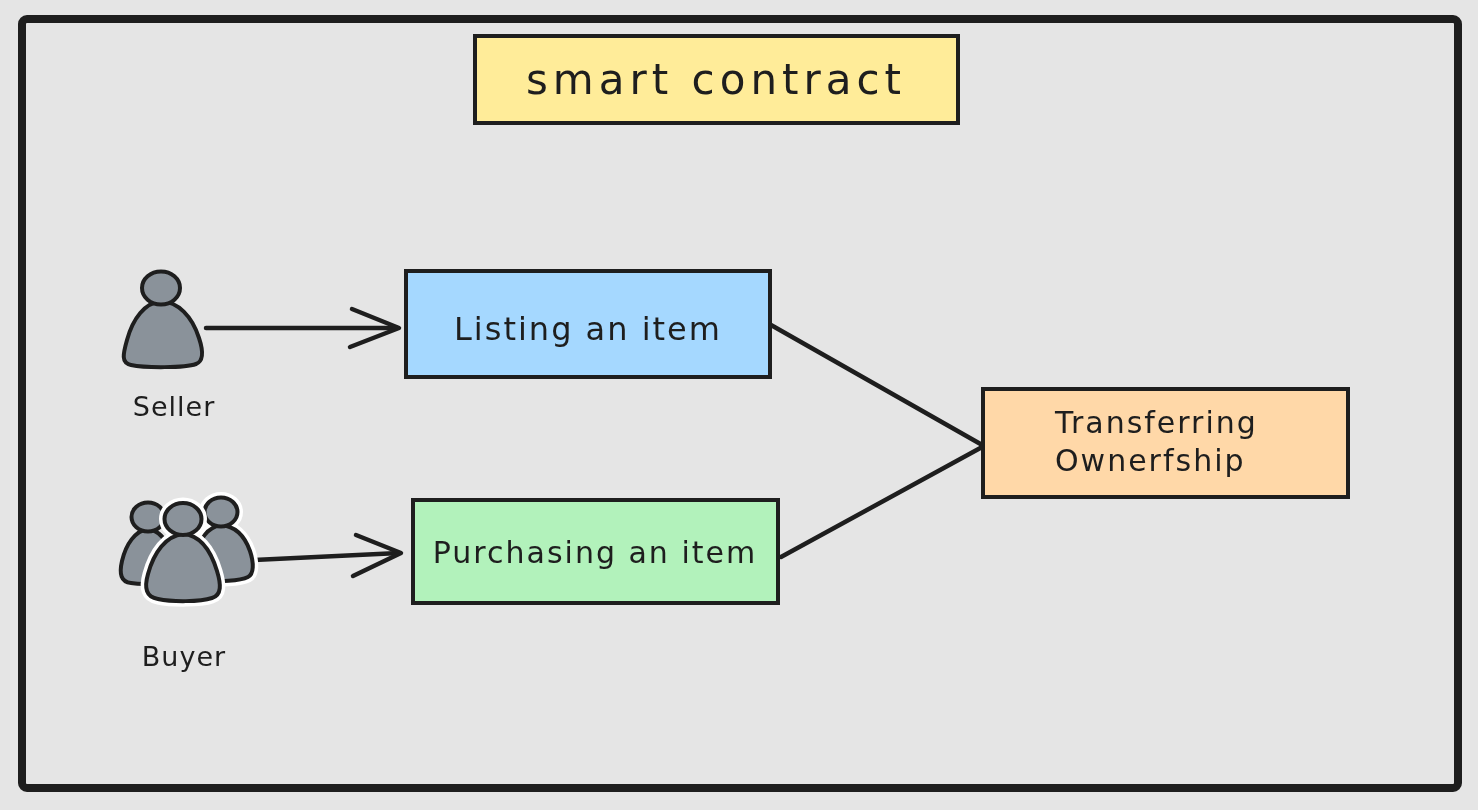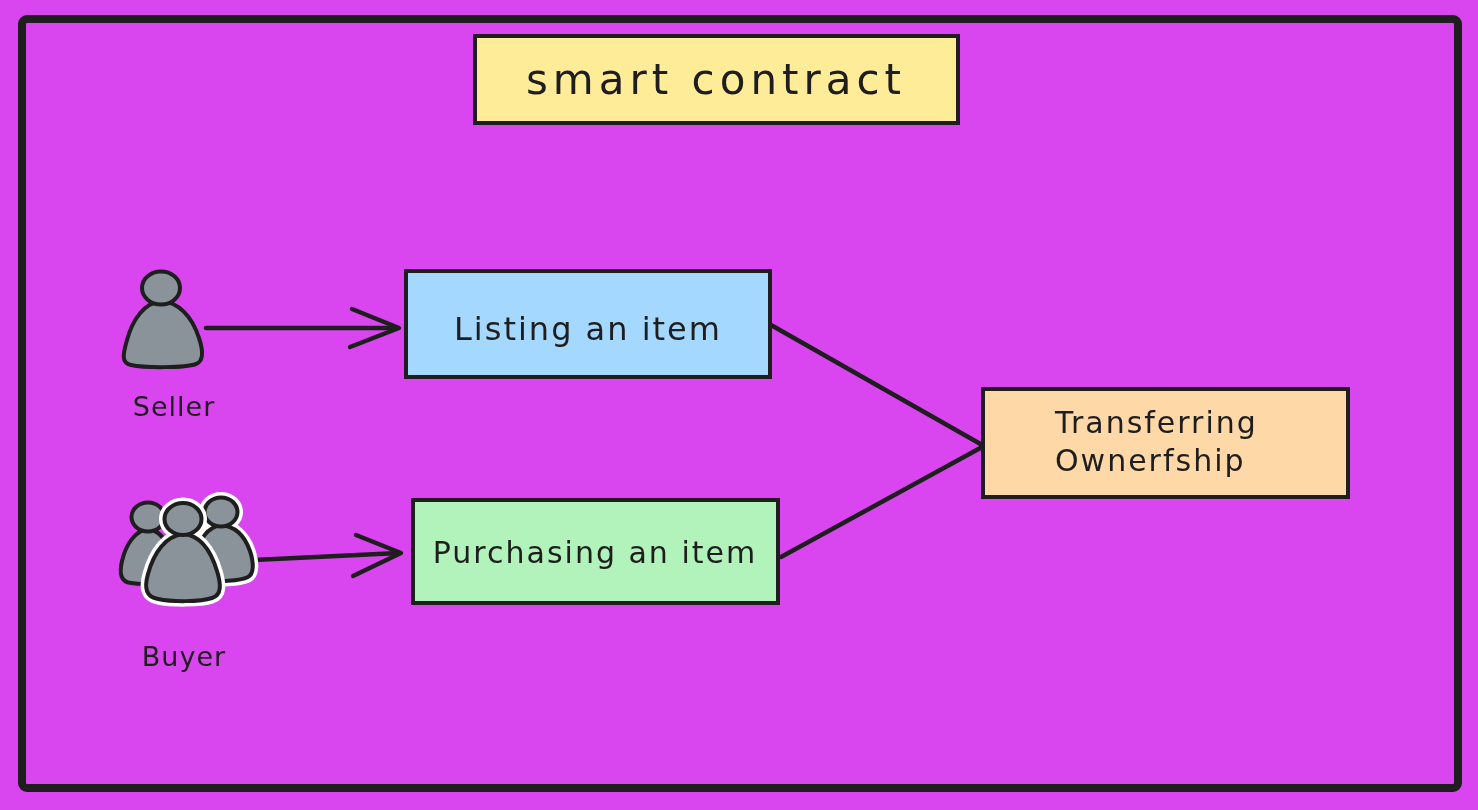--- a/index.html
+++ b/index.html
@@ -4,21 +4,21 @@
 <style>
   html, body {
     margin: 0;
     padding: 0;
     background: #ffffff;
   }
   .canvas {
     position: relative;
     width: 1478px;
     height: 810px;
-    background: #d946ef;
+    background: #e5e5e5;
     overflow: hidden;
   }
   svg text {
     font-family: "DejaVu Sans", sans-serif;
     fill: #1e1e1e;
   }
   .title-text {
     font-size: 42px;
     letter-spacing: 5px;
   }

